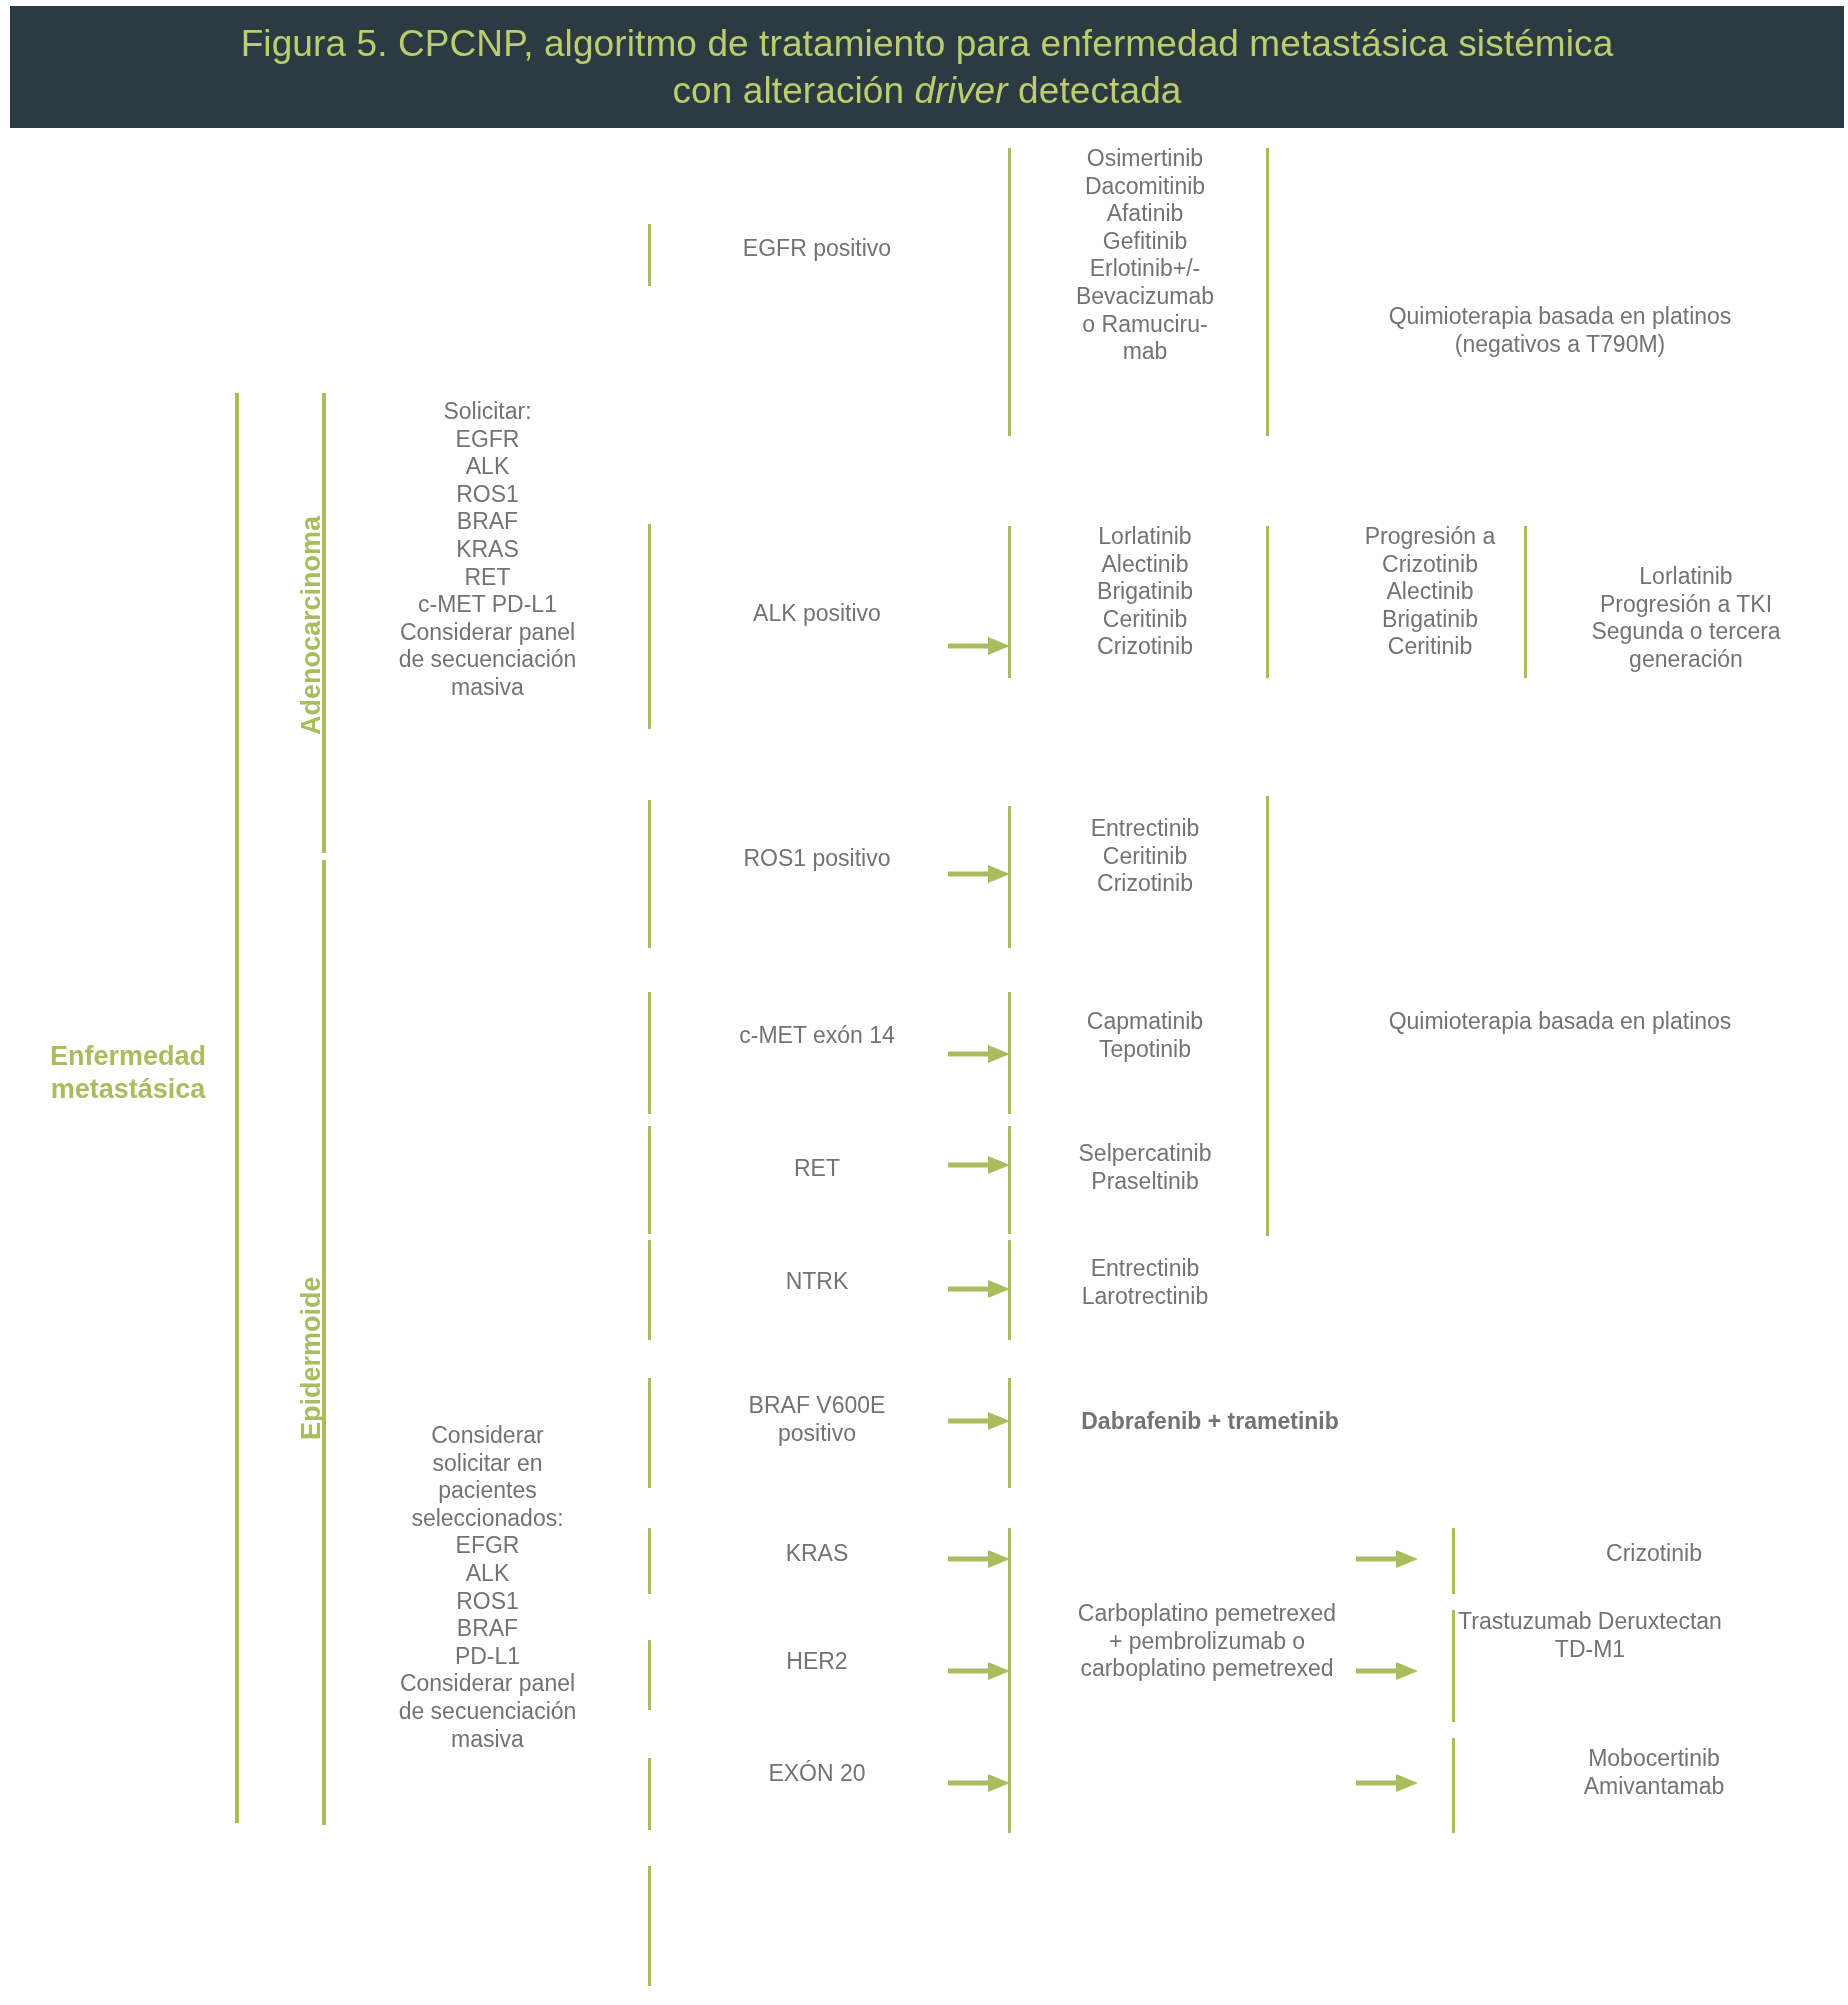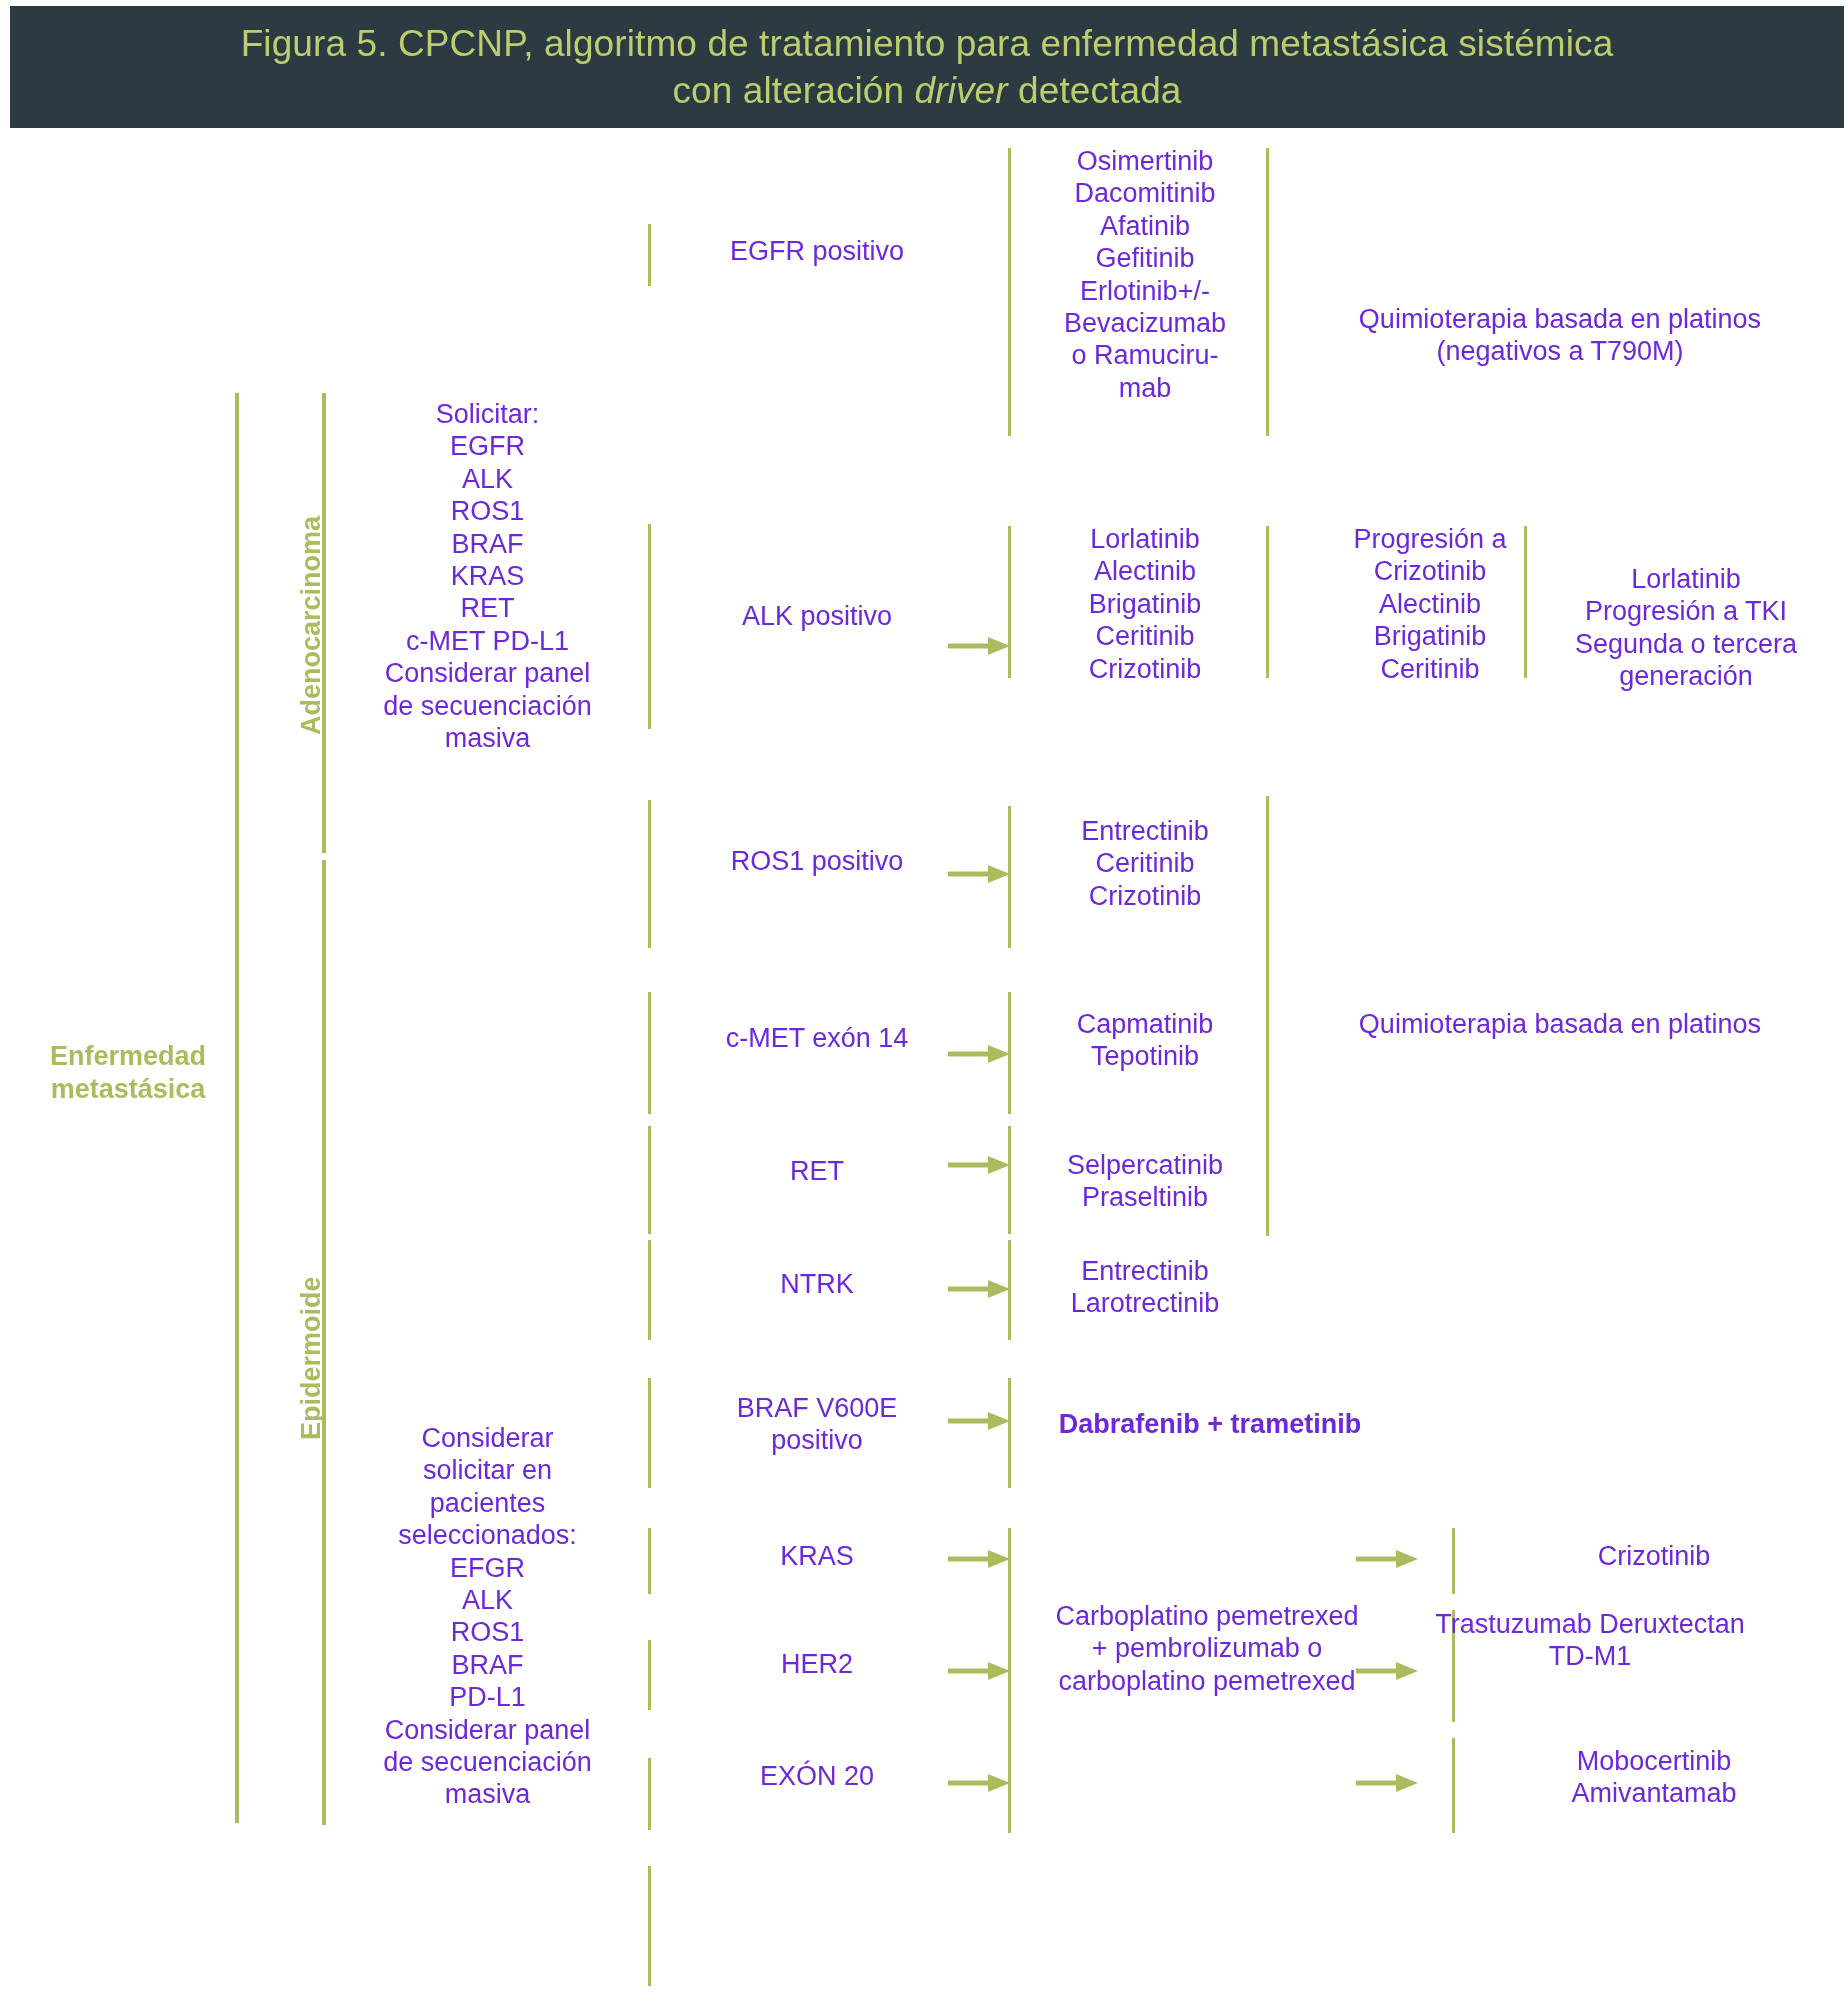--- a/index.html
+++ b/index.html
@@ -43,22 +43,22 @@
   
   .vline {
     position: absolute;
     width: 4px;
     background: #a9bd5f;
   }
   .vline.thin { width: 3px; }
 
   .txt {
     position: absolute;
-    color: #6d28d9;
-    font-size: 27px;
+    color: #737373;
+    font-size: 23px;
     line-height: 1.20;
     text-align: center;
     white-space: pre-line;
   }
   .txt.left { text-align: center; font-weight: bold; }
 
   .brandlabel {
     position: absolute;
     color: #a9bd5f;
     font-weight: bold;
@@ -225,21 +225,21 @@
   <div class="txt" style="left:1030px; top:523px; width:230px;">Lorlatinib
 Alectinib
 Brigatinib
 Ceritinib
 Crizotinib</div>
   <div class="txt" style="left:1030px; top:815px; width:230px;">Entrectinib
 Ceritinib
 Crizotinib</div>
   <div class="txt" style="left:1030px; top:1008px; width:230px;">Capmatinib
 Tepotinib</div>
-  <div class="txt" style="left:1030px; top:1140px; width:230px;margin-top:9px;">Selpercatinib
+  <div class="txt" style="left:1030px; top:1140px; width:230px;">Selpercatinib
 Praseltinib</div>
   <div class="txt" style="left:1030px; top:1255px; width:230px;">Entrectinib
 Larotrectinib</div>
   <div class="txt left" style="left:1030px; top:1408px; width:360px;">Dabrafenib + trametinib</div>
   <div class="txt" style="left:1022px; top:1600px; width:370px;">Carboplatino pemetrexed
 + pembrolizumab o
 carboplatino pemetrexed</div>
 
   <div class="vline thin" style="left:1266px; top:526px; height:152px;"></div>
   <div class="txt" style="left:1320px; top:523px; width:220px;">Progresión a

